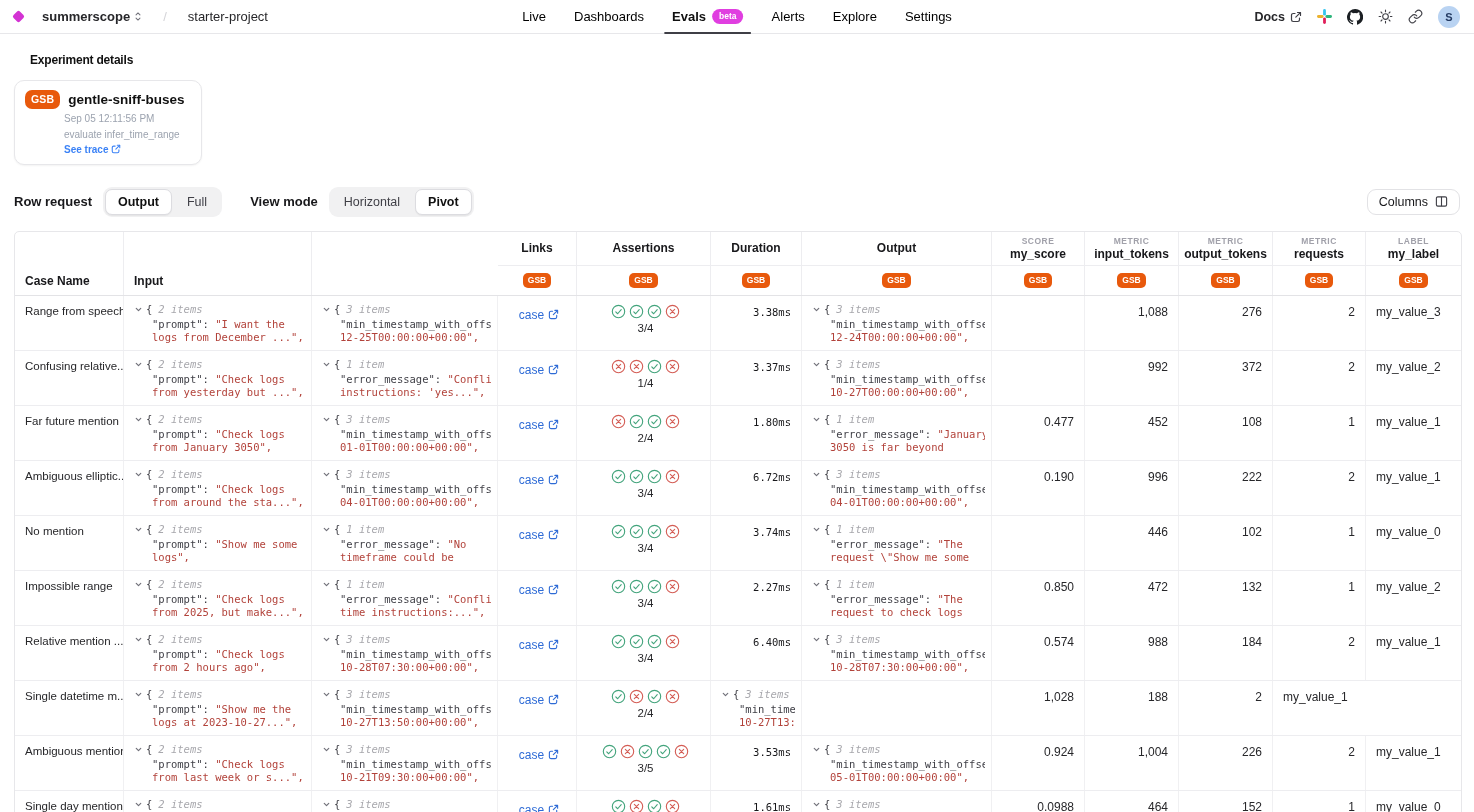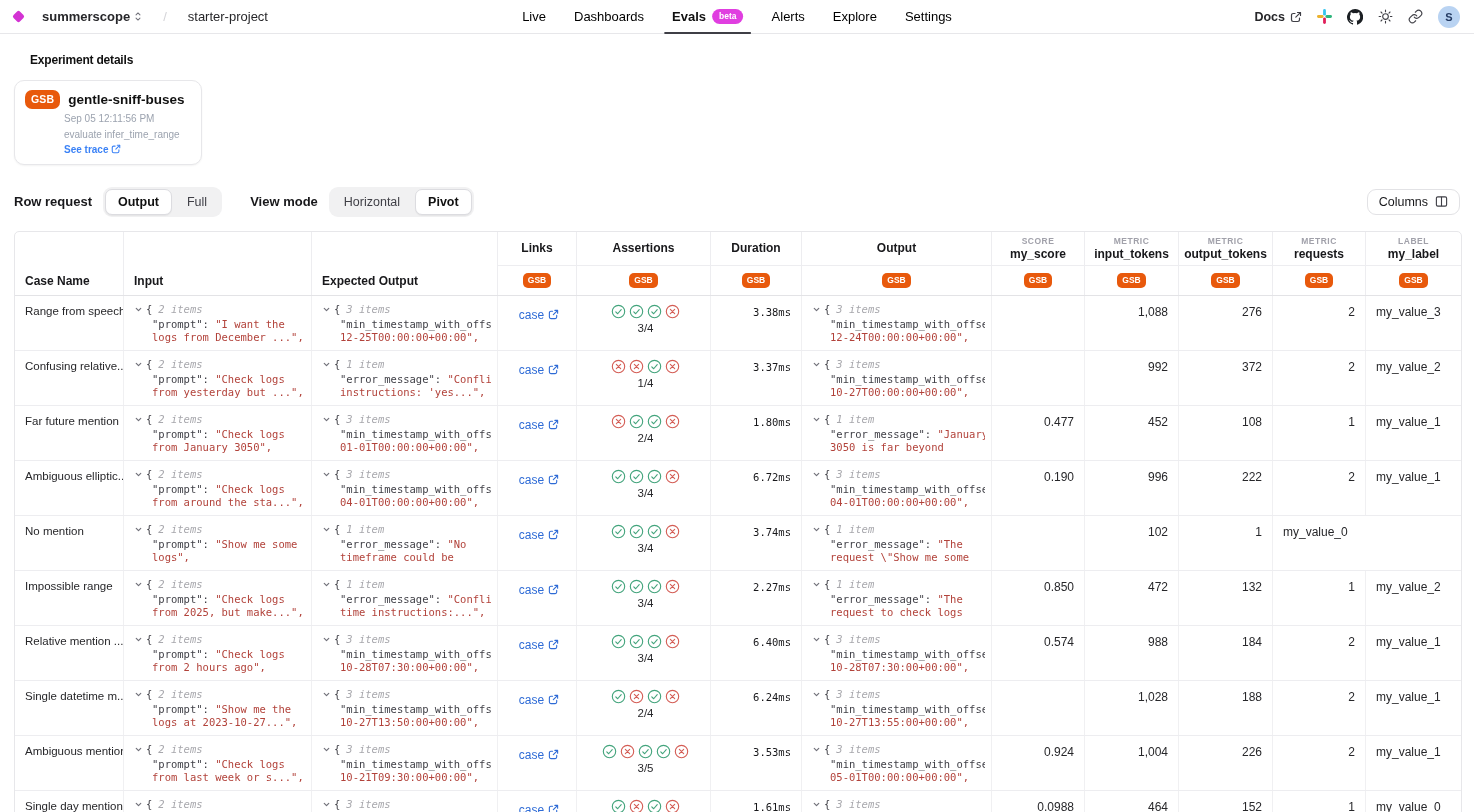--- a/index.html
+++ b/index.html
@@ -213,21 +213,20 @@
           <rect x="1.5" y="2" width="11" height="10" rx="1.5"></rect>
           <path d="M7 2v10"></path>
         </svg>
     </button>
   </div>
 
   <div class="table">
     <div class="thead" style="grid-template-columns: 109px 188px 186px 79px 134px 91px 190px 93px 94px 94px 93px 95px;">
         <div class="th-plain" style="grid-column: 1;">Case Name</div>
         <div class="th-plain" style="grid-column: 2;">Input</div>
-        <div class="th-plain" style="grid-column: 3;">Expected Output</div>
         <div class="th-group" style="grid-column: 4;">
           <div>Links</div>
         </div>
         <div class="th-badge" style="grid-column: 4;">
           <span class="gsb-mini">GSB</span>
         </div>
         <div class="th-group" style="grid-column: 5;">
           <div>Assertions</div>
         </div>
         <div class="th-badge" style="grid-column: 5;">
@@ -695,20 +694,21 @@
               </span>
               <span class="json-brace">{</span>
               <span class="json-count">1 item</span>
             </div>
             <div class="json-lines">
               <div class="json-line"><span class="jk">"error_message": </span><span class="jv">"The</span></div>
               <div class="json-line"><span class="jv">request \"Show me some</span></div>
             </div>
           </div>
     <div class="td td-num"></div>
+    <div class="td td-num">446</div>
     <div class="td td-num">102</div>
     <div class="td td-num">1</div>
     <div class="td td-label">my_value_0</div>
   </div>
         <div class="trow" style="grid-template-columns: 109px 188px 186px 79px 134px 91px 190px 93px 94px 94px 93px 95px;">
     <div class="td td-case">Impossible range</div>
     <div class="td td-json">
             <div class="json-head">
               <span class="chev">
                 <svg viewBox="0 0 10 10" width="9" height="9" fill="none" stroke="currentColor" stroke-width="1.3" stroke-linecap="round" stroke-linejoin="round">
@@ -932,21 +932,20 @@
                   <circle cx="8" cy="8" r="6.6" fill="none" stroke="currentColor" stroke-width="1.2"></circle>
                   <path d="M5.1 8.4l2 2 3.8-4.4" fill="none" stroke="currentColor" stroke-width="1.2" stroke-linecap="round" stroke-linejoin="round"></path>
                 </svg></span>
               <span class="assert-icon f"><svg viewBox="0 0 16 16" width="15" height="15">
                   <circle cx="8" cy="8" r="6.6" fill="none" stroke="currentColor" stroke-width="1.2"></circle>
                   <path d="M5.7 5.7l4.6 4.6M10.3 5.7l-4.6 4.6" stroke="currentColor" stroke-width="1.2" stroke-linecap="round"></path>
                 </svg></span>
             </div>
       <div class="fraction">2/4</div>
     </div>
-    <div class="td td-duration">6.24ms</div>
     <div class="td td-json">
             <div class="json-head">
               <span class="chev">
                 <svg viewBox="0 0 10 10" width="9" height="9" fill="none" stroke="currentColor" stroke-width="1.3" stroke-linecap="round" stroke-linejoin="round">
                   <path d="M2.5 3.7L5 6.2l2.5-2.5"></path>
                 </svg>
               </span>
               <span class="json-brace">{</span>
               <span class="json-count">3 items</span>
             </div>

